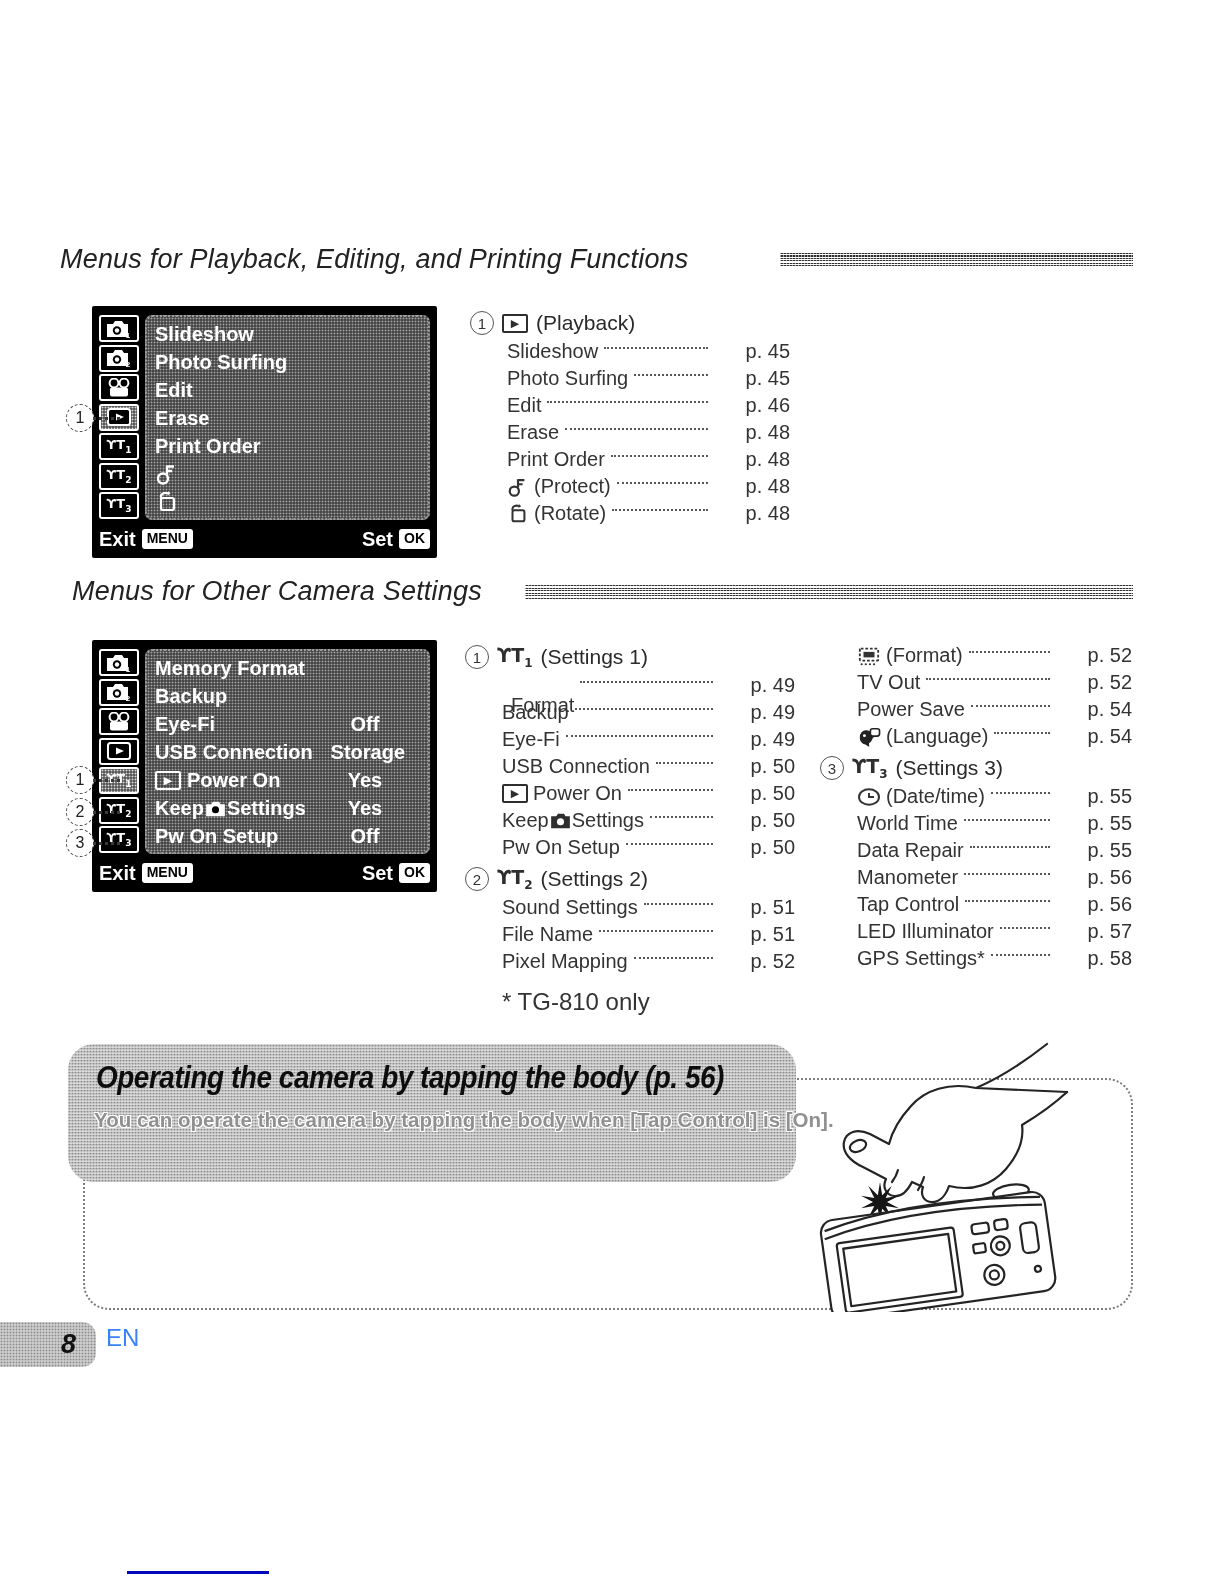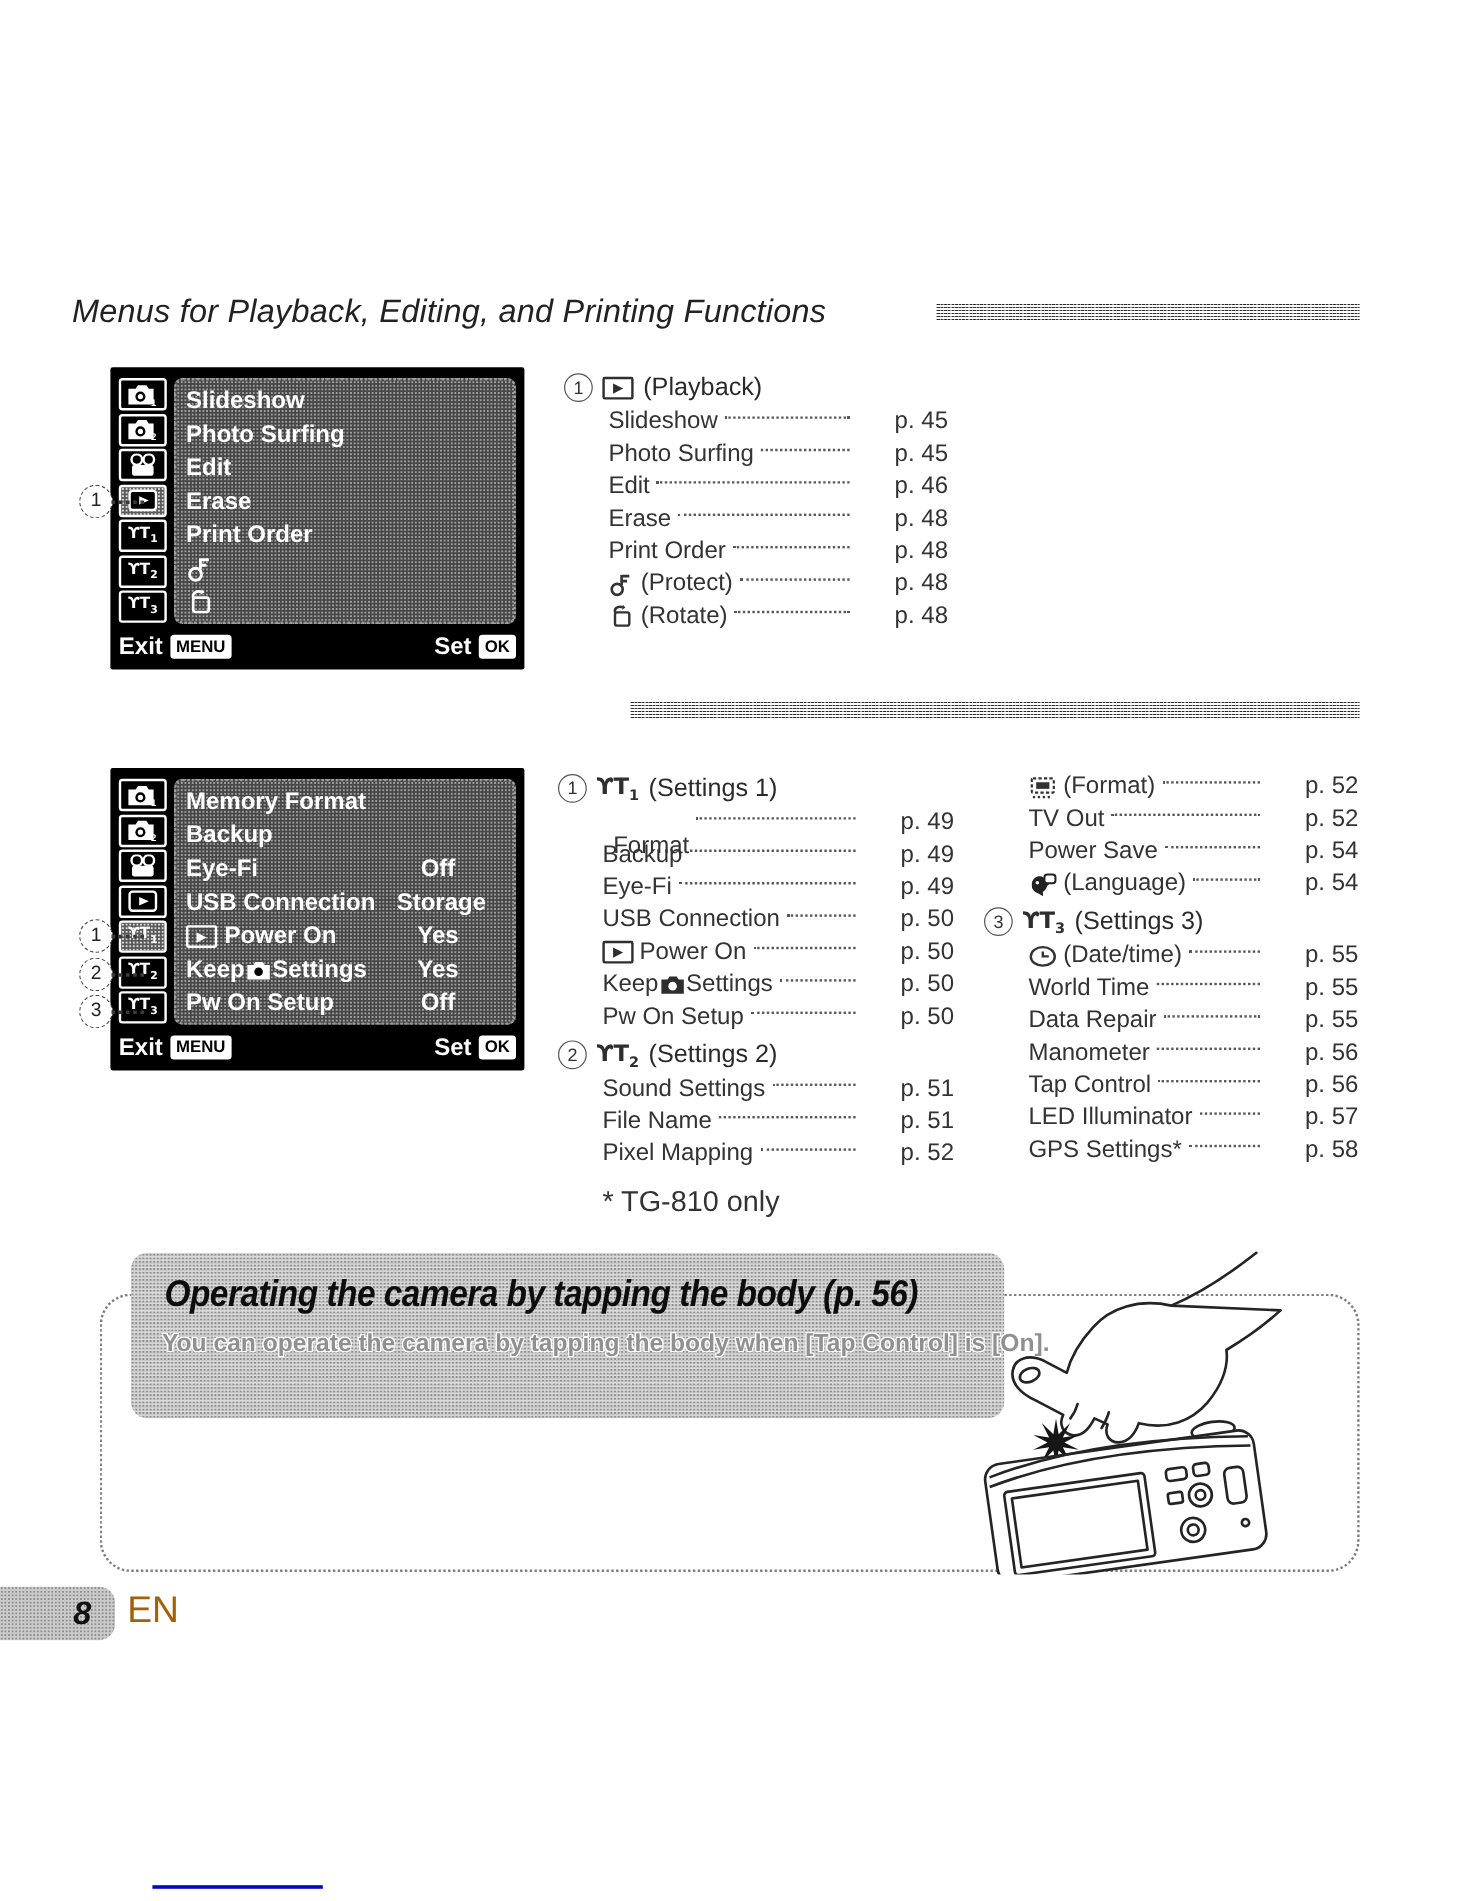--- a/index.html
+++ b/index.html
@@ -51,41 +51,41 @@
   .toc{margin-left:37px;}
   .toc-row{display:flex;align-items:center;height:27px;font-size:20px;color:#333;white-space:nowrap;}
   .toc-row .rlbl{display:flex;align-items:center;}
   .lead{flex:1;border-bottom:2.2px dotted #585858;margin:0 3px 7px 6px;min-width:12px;}
   .pg{flex:none;padding-left:35px;}
   .ind{padding-left:9px;margin-top:40px;}
   .rowico{margin-right:5px;flex:none;display:inline-flex;}
   .abs{position:absolute;}
 
   
-  .tipbox{position:absolute;left:68px;top:1044px;width:728px;height:138px;border-radius:14px;box-sizing:border-box;
+  .tipbox{position:absolute;left:68px;top:1044px;width:728px;height:138px;border-radius:26px;box-sizing:border-box;
         background-color:#cbcbcb;
         background-image:
           repeating-linear-gradient(to bottom, rgba(255,255,255,.3) 0 1px, rgba(255,255,255,0) 1px 3px),
           radial-gradient(rgba(80,80,80,.5) .8px, transparent 1.1px);
-        background-size:auto,3px 3px;margin-left:41px;}
+        background-size:auto,3px 3px;}
   .tip-title{margin:16px 0 0 28px;font-weight:bold;font-style:italic;font-size:31px;color:#0d0d0d;
         transform:scaleX(.9);transform-origin:left;white-space:nowrap;letter-spacing:-.5px;}
   .tip-body{margin:12px 0 0 26px;font-size:20.5px;font-weight:bold;color:#909090;white-space:nowrap;
         text-shadow:-1px -1px 0 #fff,1px -1px 0 #fff,-1px 1px 0 #fff,1px 1px 0 #fff;}
 
   .dashbox{position:absolute;left:83px;top:1078px;width:1050px;height:232px;box-sizing:border-box;
         border:2px dotted #7d7d7d;border-radius:26px;}
 
   
   .pagetab{position:absolute;left:0;top:1322px;width:96px;height:45px;border-radius:0 14px 14px 0;
         background-color:#cbcbcb;
         background-image:radial-gradient(rgba(80,80,80,.5) .8px, transparent 1.1px);background-size:3px 3px;
         display:flex;align-items:center;justify-content:flex-end;padding-right:20px;box-sizing:border-box;}
   .pagenum{font-weight:bold;font-style:italic;font-size:27px;color:#111;}
-  .lang{position:absolute;left:106px;top:1324px;font-size:31px;color:#a16207;}
+  .lang{position:absolute;left:106px;top:1324px;font-size:24px;color:#3b82f6;}
   .bluelink{position:absolute;left:127px;top:1571px;width:142px;height:3px;background:#0009bb;}
 
   svg{display:block;}
 </style>
 </head>
 <body>
 
 <div class="page">
 
   <div class="sec-title" style="left:60px;top:244px;">Menus for Playback, Editing, and Printing Functions</div>
@@ -234,20 +234,21 @@
               <path d="M13 1 l2.5 2.5 -3 2 z" fill="#333"></path>
             </svg>
           </span>
         <span class="rlbl">(Rotate)</span>
           <span class="lead"></span>
           <span class="pg">p. 48</span>
       </div>
     </div>
   </div>
 
+  <div class="sec-title" style="left:72px;top:576px;">Menus for Other Camera Settings</div>
   <div class="title-rule" style="left:525px;top:585px;width:608px;"></div>
 
   <div class="lcd" style="left:92px;top:640px;">
     <div class="lcd-sidebar">
       <div class="cell">
         <svg width="26" height="20" viewBox="0 0 26 20">
             <path d="M1 5 h6 l2-3 h7 l2 3 h4 v13 h-21 z" fill="#fff"></path>
             <circle cx="11" cy="11.5" r="4.2" fill="#000"></circle>
             <circle cx="11" cy="11.5" r="2.2" fill="#fff"></circle>
             <text x="22" y="19" font-size="8" font-weight="bold" fill="#fff" text-anchor="middle">1</text>

